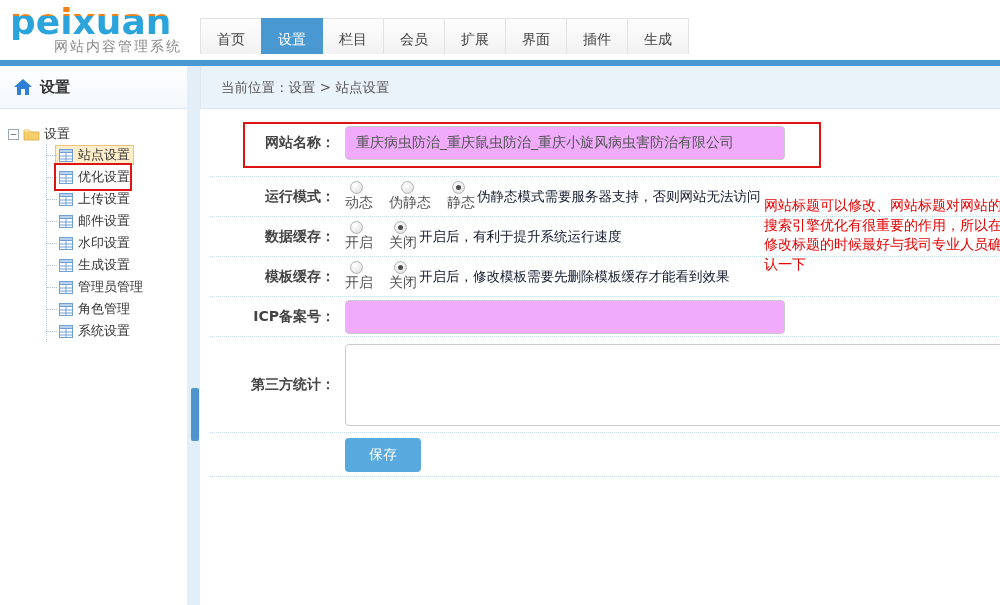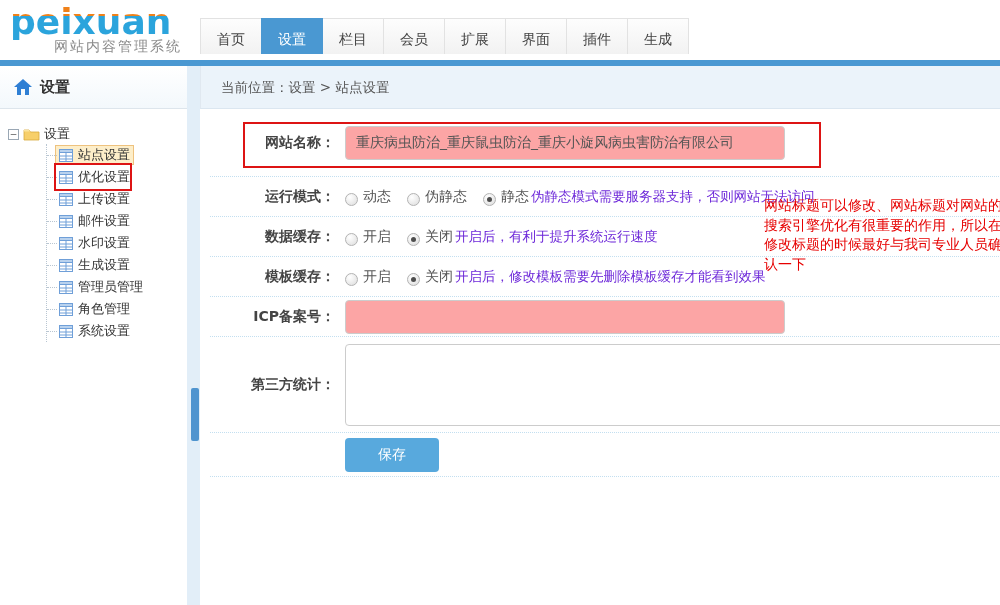--- a/index.html
+++ b/index.html
@@ -67,40 +67,40 @@
   .frow { display:flex; align-items:center; border-bottom:1px dotted #c3dff0; }
   .flabel { width:125px; text-align:right; font-weight:bold; font-size:14px; color:#444; flex:none; }
   .fctrl { margin-left:10px; display:flex; align-items:center; }
   .r-sitename { height:68px; }
   .r-radio { height:40px; }
   .r-icp { height:40px; }
   .r-stats { height:96px; align-items:center; }
   .r-save { height:44px; border-bottom:1px dotted #c3dff0; display:flex; align-items:center; padding-left:135px; }
   .txt-input {
     width:440px; height:34px; border:1px solid #ccc; border-radius:4px; padding:0 10px;
-    font-size:14px; color:#555; font-family:inherit; outline:none; background:#fca5a5;
+    font-size:14px; color:#555; font-family:inherit; outline:none; background:#f0abfc;
   }
   .stats-area {
     width:670px; height:82px; border:1px solid #ccc; border-radius:4px; padding:6px 10px;
     font-size:14px; color:#555; font-family:inherit; outline:none; resize:none; background:#fff;
   }
-  .radio-opt { display:flex; align-items:flex-end; margin-right:16px; cursor:pointer; }
+  .radio-opt { display:flex; align-items:center; margin-right:16px; cursor:pointer;flex-direction:column; }
   .radio {
     width:13px; height:13px; border-radius:50%; border:1px solid #b3b3b3; flex:none;
     background:radial-gradient(circle at 35% 30%, #ffffff, #dcdcdc); margin-right:5px; position:relative;
   }
   .radio.checked::after {
     content:""; position:absolute; left:3px; top:3px; width:5px; height:5px; border-radius:50%; background:#4d4d4d;
   }
   .radio-label { font-size:14px; color:#555; }
-  .note { font-size:13.5px; color:#6d28d9; }
+  .note { font-size:13.5px; color:#0f172a; }
   .note.tight { margin-left:-14px; }
   .save-btn {
     background:#58a9dd; color:#fff; border:none; border-radius:4px; font-size:14px;
-    padding:8px 33px; cursor:pointer; font-family:inherit;
+    padding:8px 24px; cursor:pointer; font-family:inherit;
   }
 
   
   .anno-box { position:absolute; border:2px solid #dd1414; pointer-events:none; z-index:5; }
   #anno-box-sitename { left:243px; top:122px; width:578px; height:46px; }
   #anno-box-sidebar { left:54px; top:163px; width:78px; height:28px; }
   .anno-text {
     position:absolute; left:764px; top:196px; width:242px; font-size:14px; line-height:19.5px;
     color:#e60000; z-index:5; pointer-events:none;
   }

